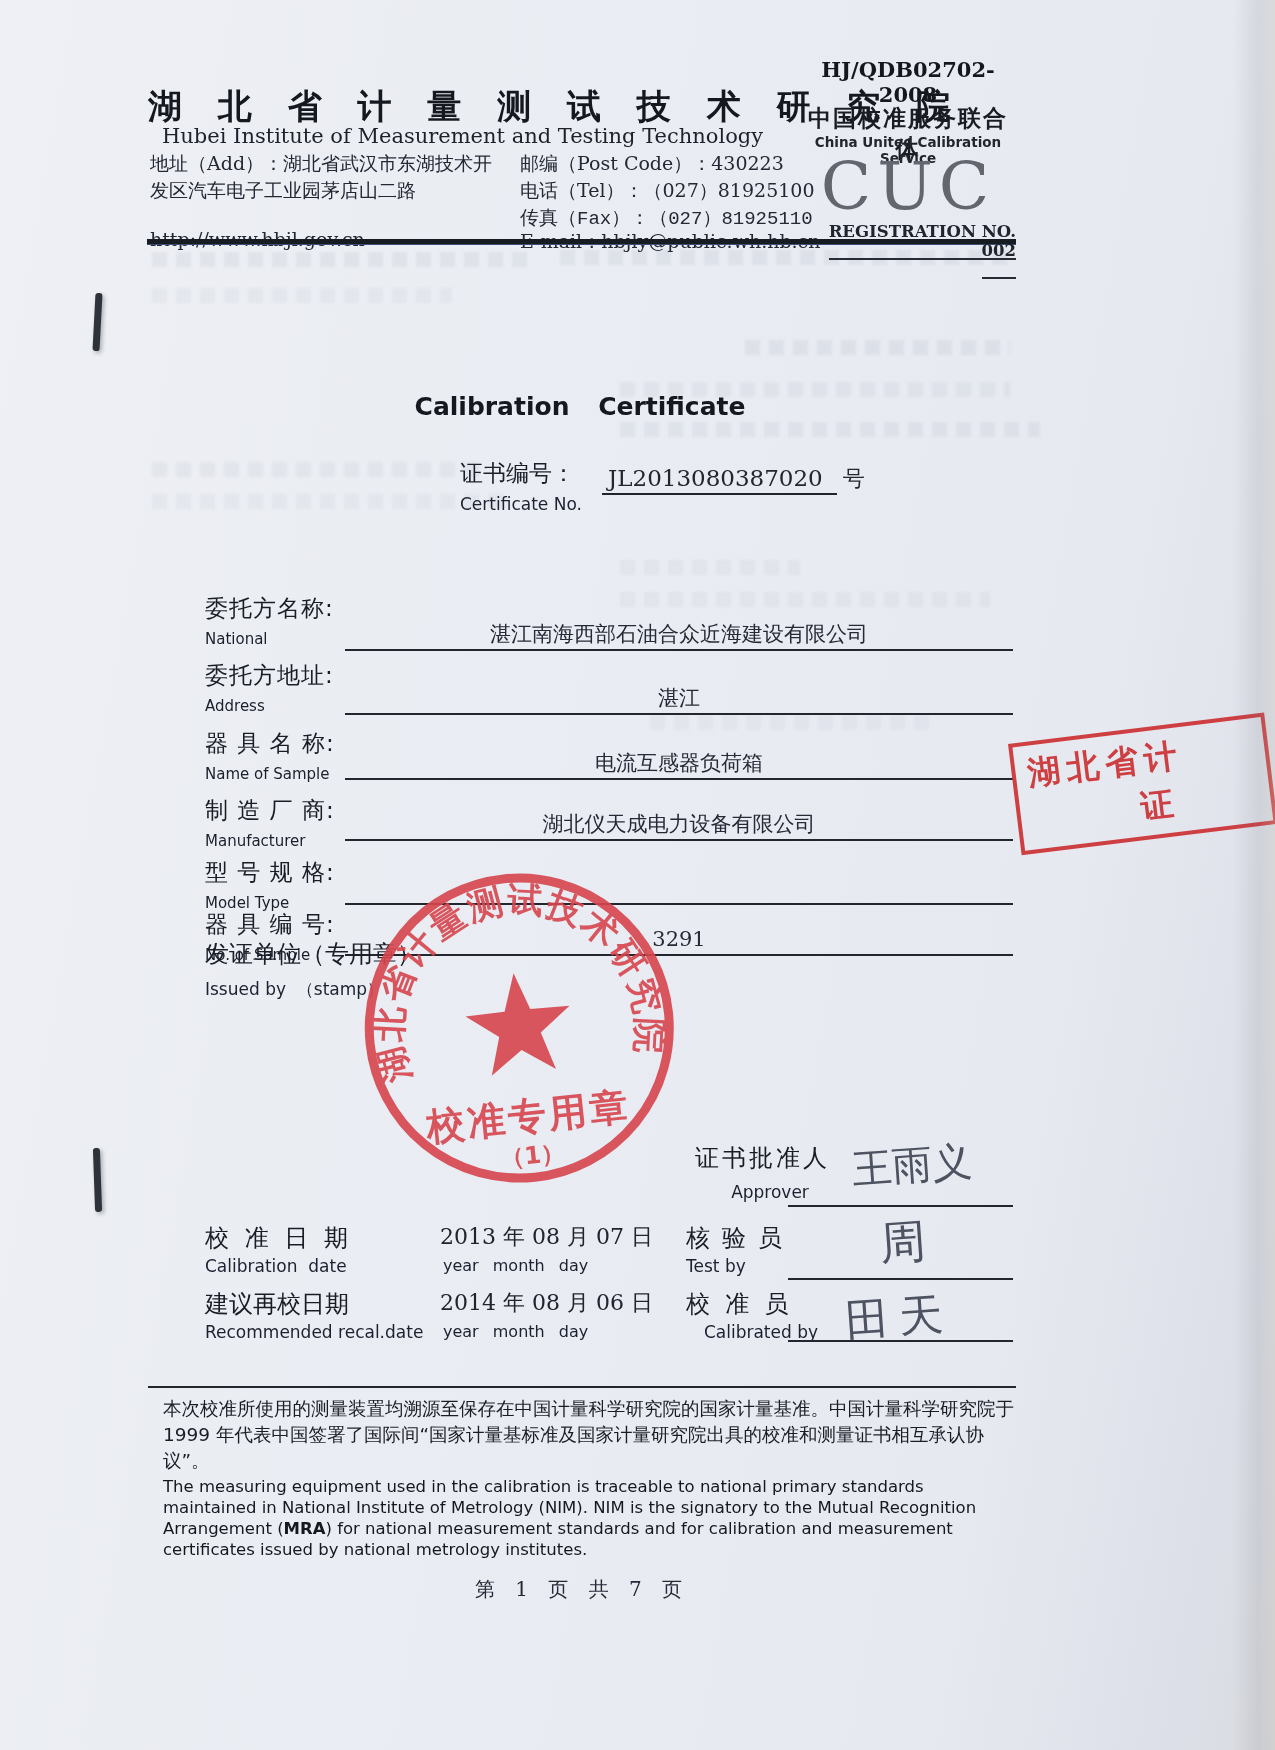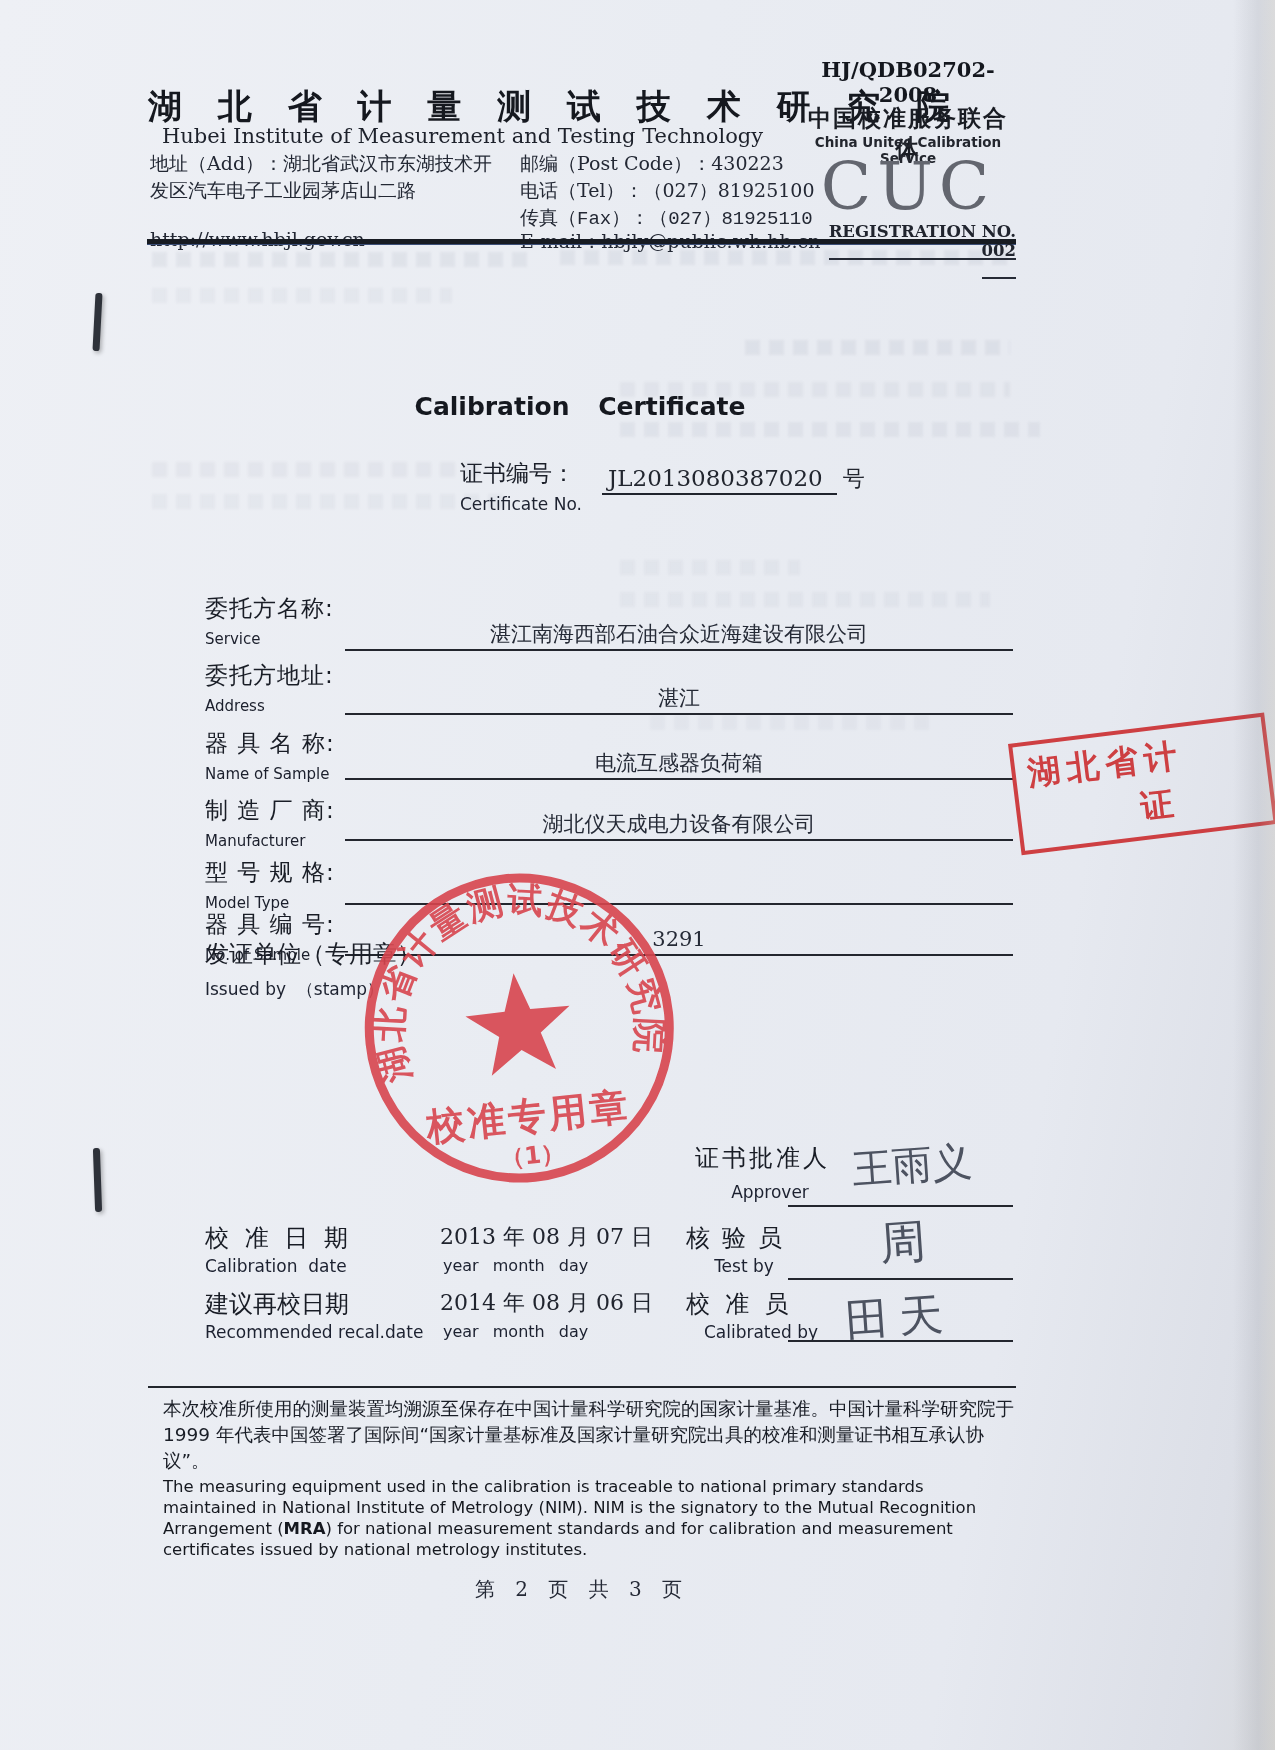--- a/index.html
+++ b/index.html
@@ -128,21 +128,21 @@
   <div class="abs title-en">Calibration   Certificate</div>
 
   <div class="abs cert-cn serif">证书编号：</div>
   <div class="abs cert-en">Certificate No.</div>
   <div class="abs cert-val serif">
     <span class="v">JL2013080387020</span><span class="suf">号</span>
   </div>
 
   <div class="abs" style="left:205px;top:593px;">
     <div class="f-cn">委托方名称:</div>
-    <div class="f-en">Service</div>
+    <div class="f-en">National</div>
   </div>
   <div class="abs f-val serif" style="top:619px;">湛江南海西部石油合众近海建设有限公司</div>
   <div class="abs f-line" style="top:649px;"></div>
 
   <div class="abs" style="left:205px;top:660px;">
     <div class="f-cn">委托方地址:</div>
     <div class="f-en">Address</div>
   </div>
   <div class="abs f-val serif" style="top:683px;">湛江</div>
   <div class="abs f-line" style="top:713px;"></div>
@@ -200,34 +200,34 @@
   <div class="abs lab-cn" style="left:695px;top:1142px;letter-spacing:3px;">证书批准人</div>
   <div class="abs lab-en" style="left:695px;top:1182px;width:150px;text-align:center;">Approver</div>
   <div class="abs sig" style="left:852px;top:1138px;">王雨义</div>
   <div class="abs sigline" style="left:788px;top:1205px;"></div>
 
   <div class="abs lab-cn pre" style="left:205px;top:1222px;letter-spacing:4px;">校 准 日 期</div>
   <div class="abs lab-en pre" style="left:205px;top:1256px;">Calibration  date</div>
   <div class="abs date-cn serif" style="left:440px;top:1222px;">2013 年 08 月 07 日</div>
   <div class="abs date-en" style="left:443px;top:1256px;">year month day</div>
   <div class="abs lab-cn pre" style="left:686px;top:1222px;font-family:Liberation Serif, serif;">核  验  员</div>
-  <div class="abs lab-en" style="left:669px;top:1256px;width:150px;text-align:center;">Test by</div>
+  <div class="abs lab-en" style="left:686px;top:1256px;width:150px;text-align:left;">Test by</div>
   <div class="abs sig" style="left:880px;top:1212px;font-size:46px;">周</div>
   <div class="abs sigline" style="left:788px;top:1278px;"></div>
 
   <div class="abs lab-cn" style="left:205px;top:1288px;">建议再校日期</div>
   <div class="abs lab-en" style="left:205px;top:1322px;">Recommended recal.date</div>
   <div class="abs date-cn serif" style="left:440px;top:1288px;">2014 年 08 月 06 日</div>
   <div class="abs date-en" style="left:443px;top:1322px;">year month day</div>
   <div class="abs lab-cn pre" style="left:686px;top:1288px;">校  准  员</div>
   <div class="abs lab-en" style="left:686px;top:1322px;width:150px;text-align:center;">Calibrated by</div>
   <div class="abs sig" style="left:845px;top:1288px;font-size:44px;letter-spacing:10px;">田天</div>
   <div class="abs sigline" style="left:788px;top:1340px;"></div>
 
   <div class="abs rule-mid"></div>
   <div class="abs fn">
     <div class="fn-cn">本次校准所使用的测量装置均溯源至保存在中国计量科学研究院的国家计量基准。中国计量科学研究院于 1999 年代表中国签署了国际间“国家计量基标准及国家计量研究院出具的校准和测量证书相互承认协议”。</div>
     <div class="fn-en"><span>The measuring equipment used in the calibration is traceable to national primary standards maintained in National Institute of Metrology (NIM). NIM is the signatory to the Mutual Recognition Arrangement (</span><b>MRA</b><span>) for national measurement standards and for calibration and measurement certificates issued by national metrology institutes.</span></div>
   </div>
 
-  <div class="abs pageno serif">第 2 页 共 3 页</div>
+  <div class="abs pageno serif">第 1 页 共 7 页</div>
 
 </div>
 
 </body></html>

